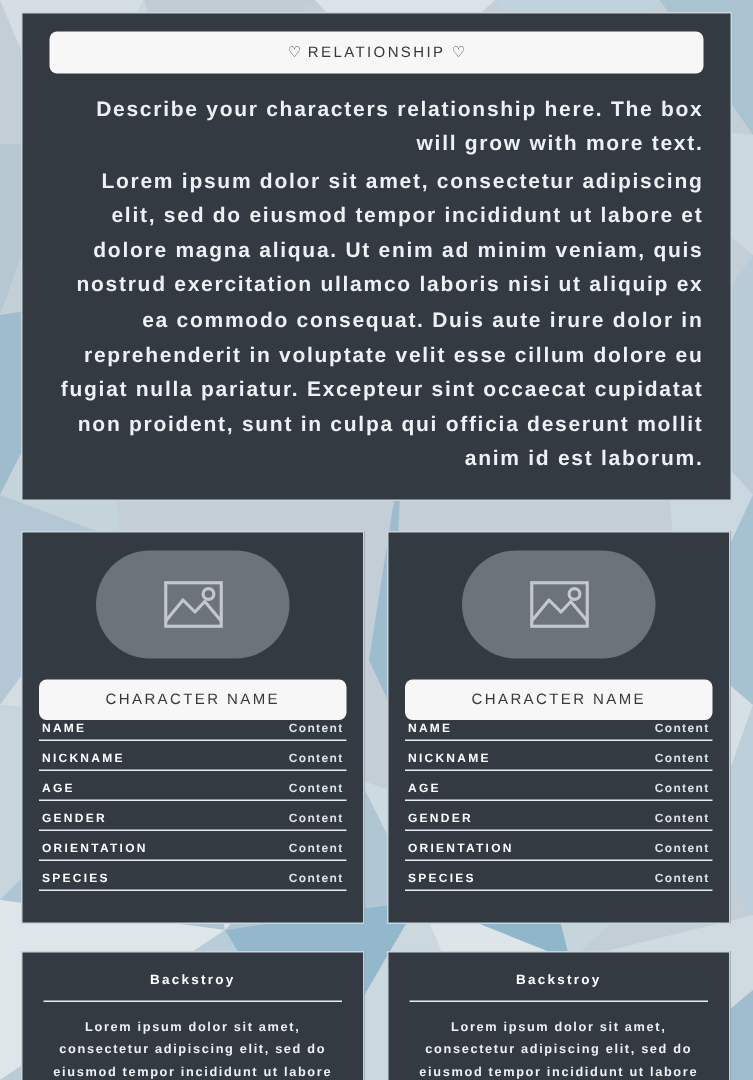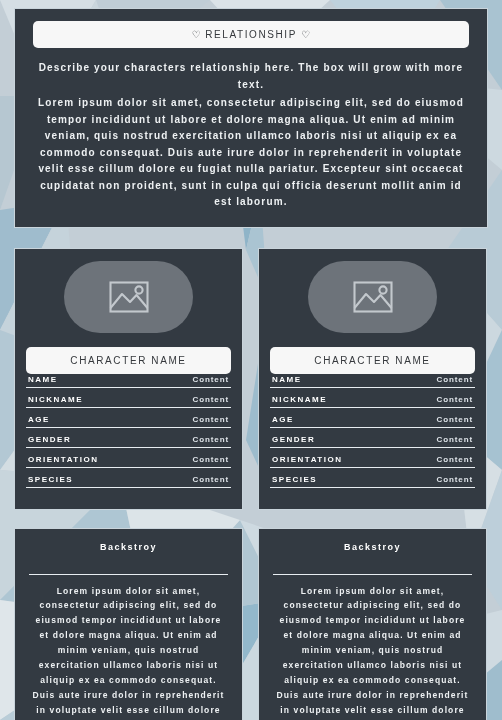--- a/index.html
+++ b/index.html
@@ -55,24 +55,24 @@
     letter-spacing: 1.6px;
     padding: 8px 6px;
   }
 
   .rel-pill { margin-bottom: 12px; }
 
   .heart { font-size: 10px; letter-spacing: 0; }
 
   .rel-body {
     color: #eef1f3;
-    font-size: 10px;
+    font-size: 14px;
     line-height: 1.65;
     letter-spacing: 1.15px;
-    text-align: center;
+    text-align: right;
     font-weight: 700;
   }
 
   .rel-body p + p { margin-top: 2px; }
 
   
   .columns {
     display: flex;
     gap: 15px;
   }
@@ -128,21 +128,21 @@
 
   
   .back-card { padding: 13px 14px 16px 14px; }
 
   .back-title {
     color: #ffffff;
     font-size: 9px;
     font-weight: 700;
     letter-spacing: 1.5px;
     text-align: center;
-    padding-bottom: 22px;
+    padding-bottom: 9px;
     border-bottom: 1.4px solid #e8edf1;
     margin-bottom: 9px;
   }
 
   .back-body {
     color: #eef1f3;
     font-size: 8.5px;
     line-height: 1.75;
     letter-spacing: 1.1px;
     text-align: center;

